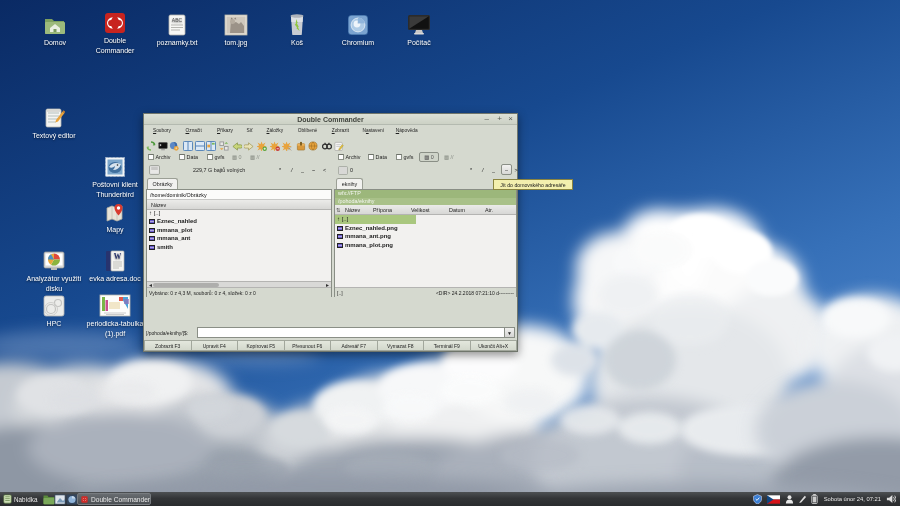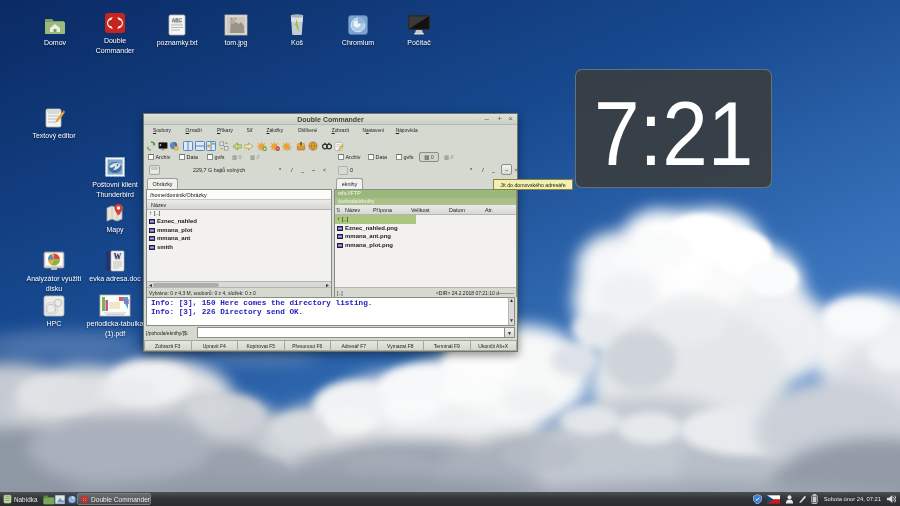--- a/index.html
+++ b/index.html
@@ -153,23 +153,20 @@
     <ellipse cx="390" cy="470" rx="45" ry="18" fill="#a5acb8" opacity="0.8"></ellipse>
     <ellipse cx="540" cy="455" rx="40" ry="16" fill="#b6bcc6" opacity="0.7"></ellipse>
     <ellipse cx="250" cy="470" rx="40" ry="16" fill="#9aa2ae" opacity="0.8"></ellipse>
   </g>
 
   <g filter="url(#b9)">
     <ellipse cx="330" cy="506" rx="265" ry="30" fill="#929aa7"></ellipse>
     <ellipse cx="700" cy="509" rx="225" ry="27" fill="#9ea6b2"></ellipse>
   </g>
 </svg>
-<div id="clock">
-      <span style="display:inline-block;transform:scaleX(0.91);">7:21</span>
-    </div>
 
 <div class="dicon" style="left:25px;top:14px;width:60px;">
   <svg class="ig" width="22" height="22" viewBox="0 0 22 22">
         <path d="M1 5 h7 l2 2 h10 v12 a1 1 0 0 1 -1 1 h-17 a1 1 0 0 1 -1 -1 z" fill="#7da05f"></path>
         <rect x="1" y="8" width="20" height="12" rx="1" fill="#9cba7c"></rect>
         <path d="M6 14 l5-4 5 4 v4 h-10 z" fill="#e9efe2"></path>
         <rect x="9.5" y="15" width="3" height="3" fill="#7a9a5e"></rect>
       </svg>
   Domov
 </div>
@@ -498,26 +495,20 @@
     <div class="frow" style="top:25px;font-weight:normal;"><div style="position:absolute;left:0;top:0;width:81px;height:8.5px;background:#a9c77e;"></div><span style="position:relative;margin-left:2px;">↑</span><span style="position:relative;"> [..]</span></div>
     <div class="frow" style="top:33.5px;"><span class="ficon"></span>Eznec_nahled.png</div>
     <div class="frow" style="top:42px;"><span class="ficon"></span>mmana_ant.png</div>
     <div class="frow" style="top:50.5px;"><span class="ficon"></span>mmana_plot.png</div>
     <div class="abs" style="left:0;top:97px;width:100%;height:11px;background:#d5d9cf;border-top:1px solid #b4b4b2;font-size:5px;line-height:10px;color:#222;">
       <span style="position:absolute;left:2px;">[..]</span>
       <span style="position:absolute;right:2px;">&lt;DIR&gt; 24.2.2018 07:21:10 d---------</span>
     </div>
   </div>
 
-  <div class="abs" id="log">Info: [3], 150 Here comes the directory listing.<br>Info: [3], 226 Directory send OK.
-    <div style="position:absolute;right:0;top:0;width:6px;height:27px;background:#d9d9d7;border-left:1px solid #b4b4b2;">
-      <span style="position:absolute;top:-1px;left:1px;font-size:5px;color:#333;">▲</span>
-      <span style="position:absolute;bottom:-1px;left:1px;font-size:5px;color:#333;">▼</span>
-    </div>
-  </div>
 
   <div class="abs" id="cmdrow">
     <span style="position:absolute;left:2px;top:4px;font-size:5px;">[/pohoda/eknihy/]$:</span>
     <span style="position:absolute;left:53px;top:1px;width:309px;height:11px;background:#fff;border:1px solid #8a8f86;"></span>
     <span style="position:absolute;right:2px;top:1px;width:11px;height:11px;background:linear-gradient(#f0f0ee,#d5d5d3);border:1px solid #8a8f86;font-size:5px;text-align:center;line-height:10px;">▼</span>
   </div>
 
   <div class="abs" id="fnbar">
     <div>Zobrazit F3</div>
         <div>Upravit F4</div>

